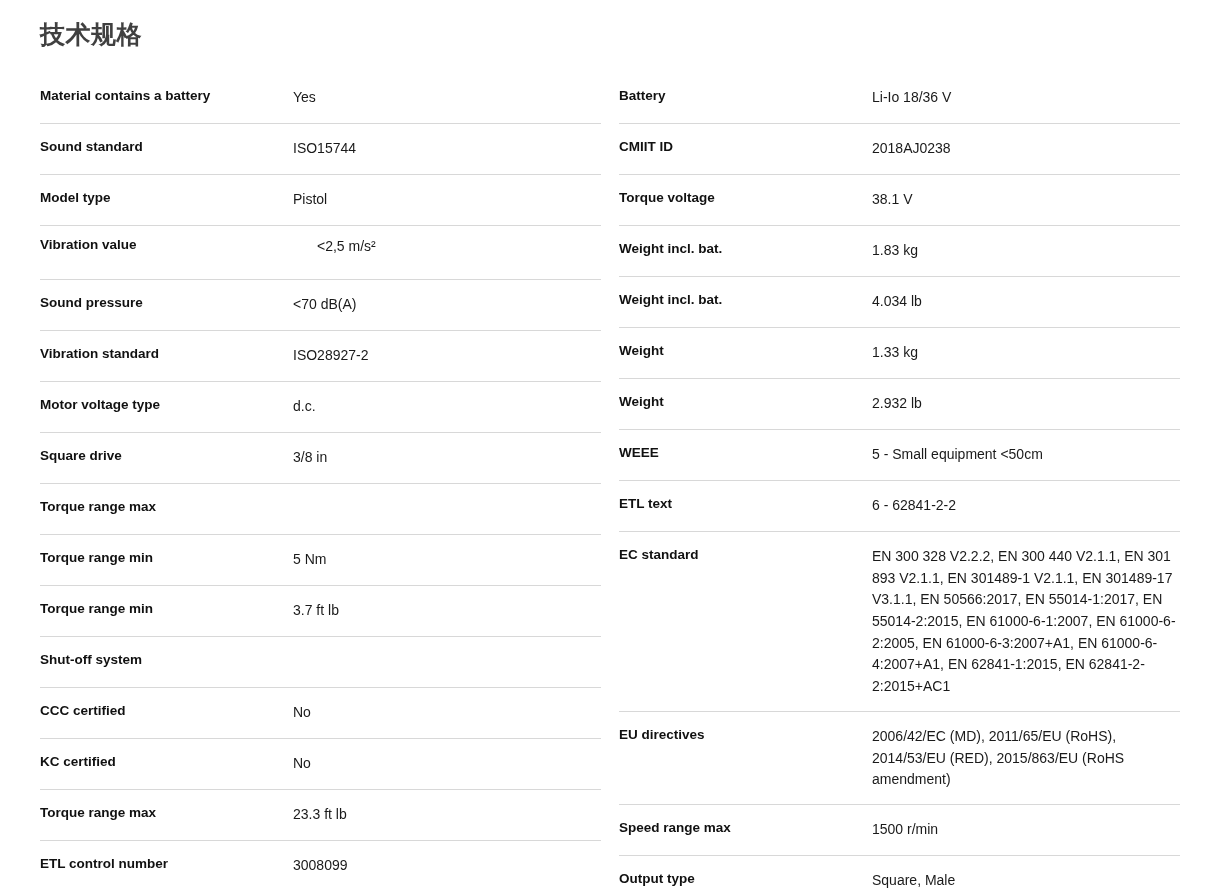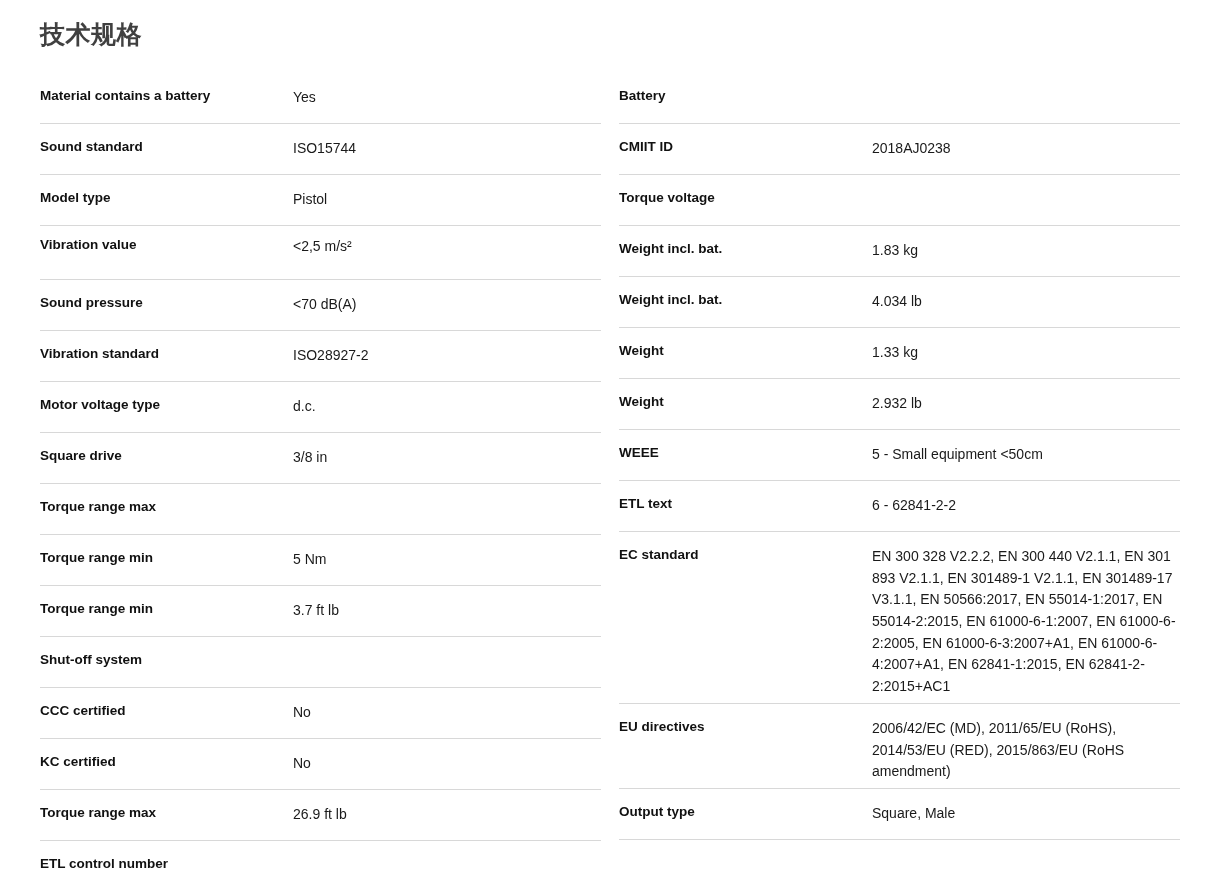--- a/index.html
+++ b/index.html
@@ -40,26 +40,27 @@
     margin-right: 18px;
   }
   .col-right {
     width: 575px;
   }
   .spec-row {
     display: flex;
     flex-direction: row;
     align-items: flex-start;
     border-bottom: 1px solid #d8d8d8;
-    padding: 14px 0 5px 0;
+    padding: 14px 0 13px 0;
     min-height: 51px;
   }
   .spec-row.tight {
     min-height: 40px;
     padding: 10px 0 21px 0;
+    gap: 24px;
   }
   .spec-label {
     width: 253px;
     flex: 0 0 253px;
     font-size: 13.5px;
     font-weight: bold;
     color: #111111;
     line-height: 1.35;
     padding-right: 10px;
   }
@@ -148,42 +149,45 @@
         <div class="spec-value">No</div>
       </div>
 
       <div class="spec-row">
         <div class="spec-label">KC certified</div>
         <div class="spec-value">No</div>
       </div>
 
       <div class="spec-row">
         <div class="spec-label">Torque range max</div>
-        <div class="spec-value">26.9 ft lb</div>
+        <div class="spec-value">23.3 ft lb</div>
       </div>
 
       <div class="spec-row">
         <div class="spec-label">ETL control number</div>
+        <div class="spec-value">3008099</div>
       </div>
 
     </div>
 
     <div class="col col-right">
 
       <div class="spec-row">
         <div class="spec-label">Battery</div>
+        <div class="spec-value">Li-Io 18/36 V</div>
       </div>
 
       <div class="spec-row">
         <div class="spec-label">CMIIT ID</div>
         <div class="spec-value">2018AJ0238</div>
       </div>
 
       <div class="spec-row">
         <div class="spec-label">Torque voltage</div>
+        <div class="spec-value">38.1 V</div>
       </div>
 
       <div class="spec-row">
         <div class="spec-label">Weight incl. bat.</div>
         <div class="spec-value">1.83 kg</div>
       </div>
 
       <div class="spec-row">
         <div class="spec-label">Weight incl. bat.</div>
         <div class="spec-value">4.034 lb</div>
@@ -212,20 +216,24 @@
       <div class="spec-row">
         <div class="spec-label">EC standard</div>
         <div class="spec-value">EN 300 328 V2.2.2, EN 300 440 V2.1.1, EN 301 893 V2.1.1, EN 301489-1 V2.1.1, EN 301489-17 V3.1.1, EN 50566:2017, EN 55014-1:2017, EN 55014-2:2015, EN 61000-6-1:2007, EN 61000-6-2:2005, EN 61000-6-3:2007+A1, EN 61000-6-4:2007+A1, EN 62841-1:2015, EN 62841-2-2:2015+AC1</div>
       </div>
 
       <div class="spec-row">
         <div class="spec-label">EU directives</div>
         <div class="spec-value">2006/42/EC (MD), 2011/65/EU (RoHS), 2014/53/EU (RED), 2015/863/EU (RoHS amendment)</div>
       </div>
 
+      <div class="spec-row">
+        <div class="spec-label">Speed range max</div>
+        <div class="spec-value">1500 r/min</div>
+      </div>
 
       <div class="spec-row">
         <div class="spec-label">Output type</div>
         <div class="spec-value">Square, Male</div>
       </div>
 
     </div>
 
   </div>
 </div>

